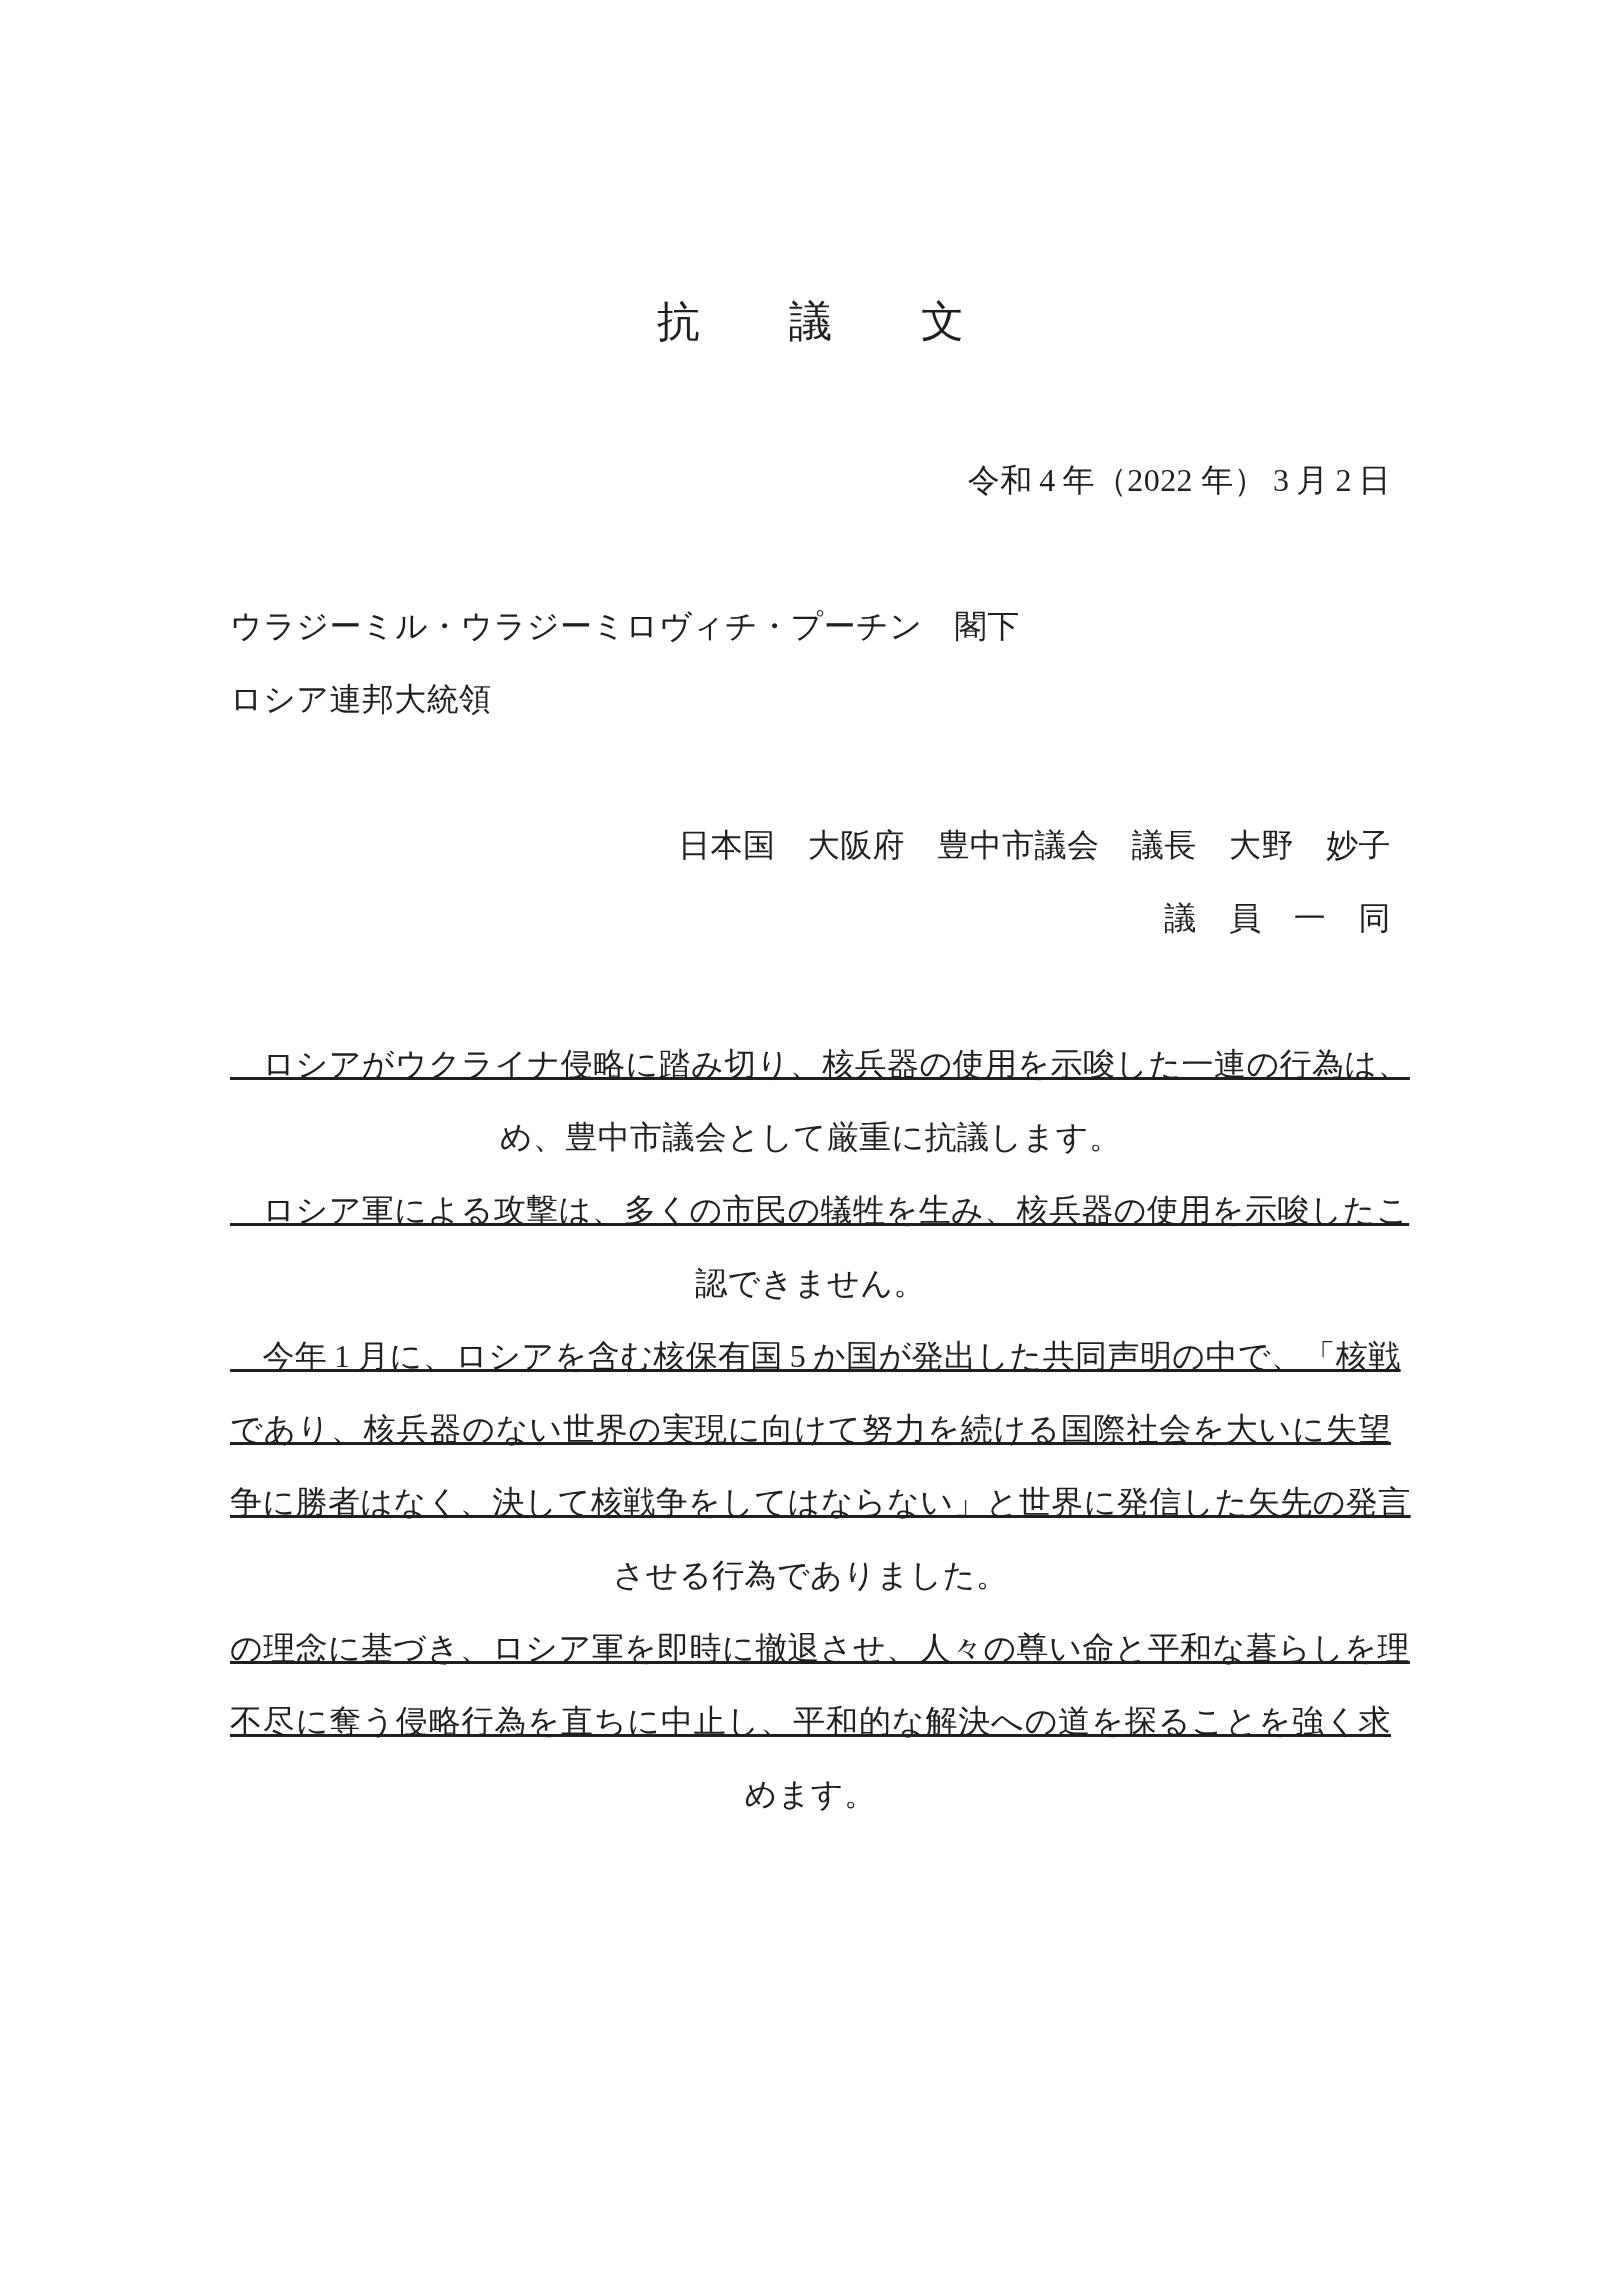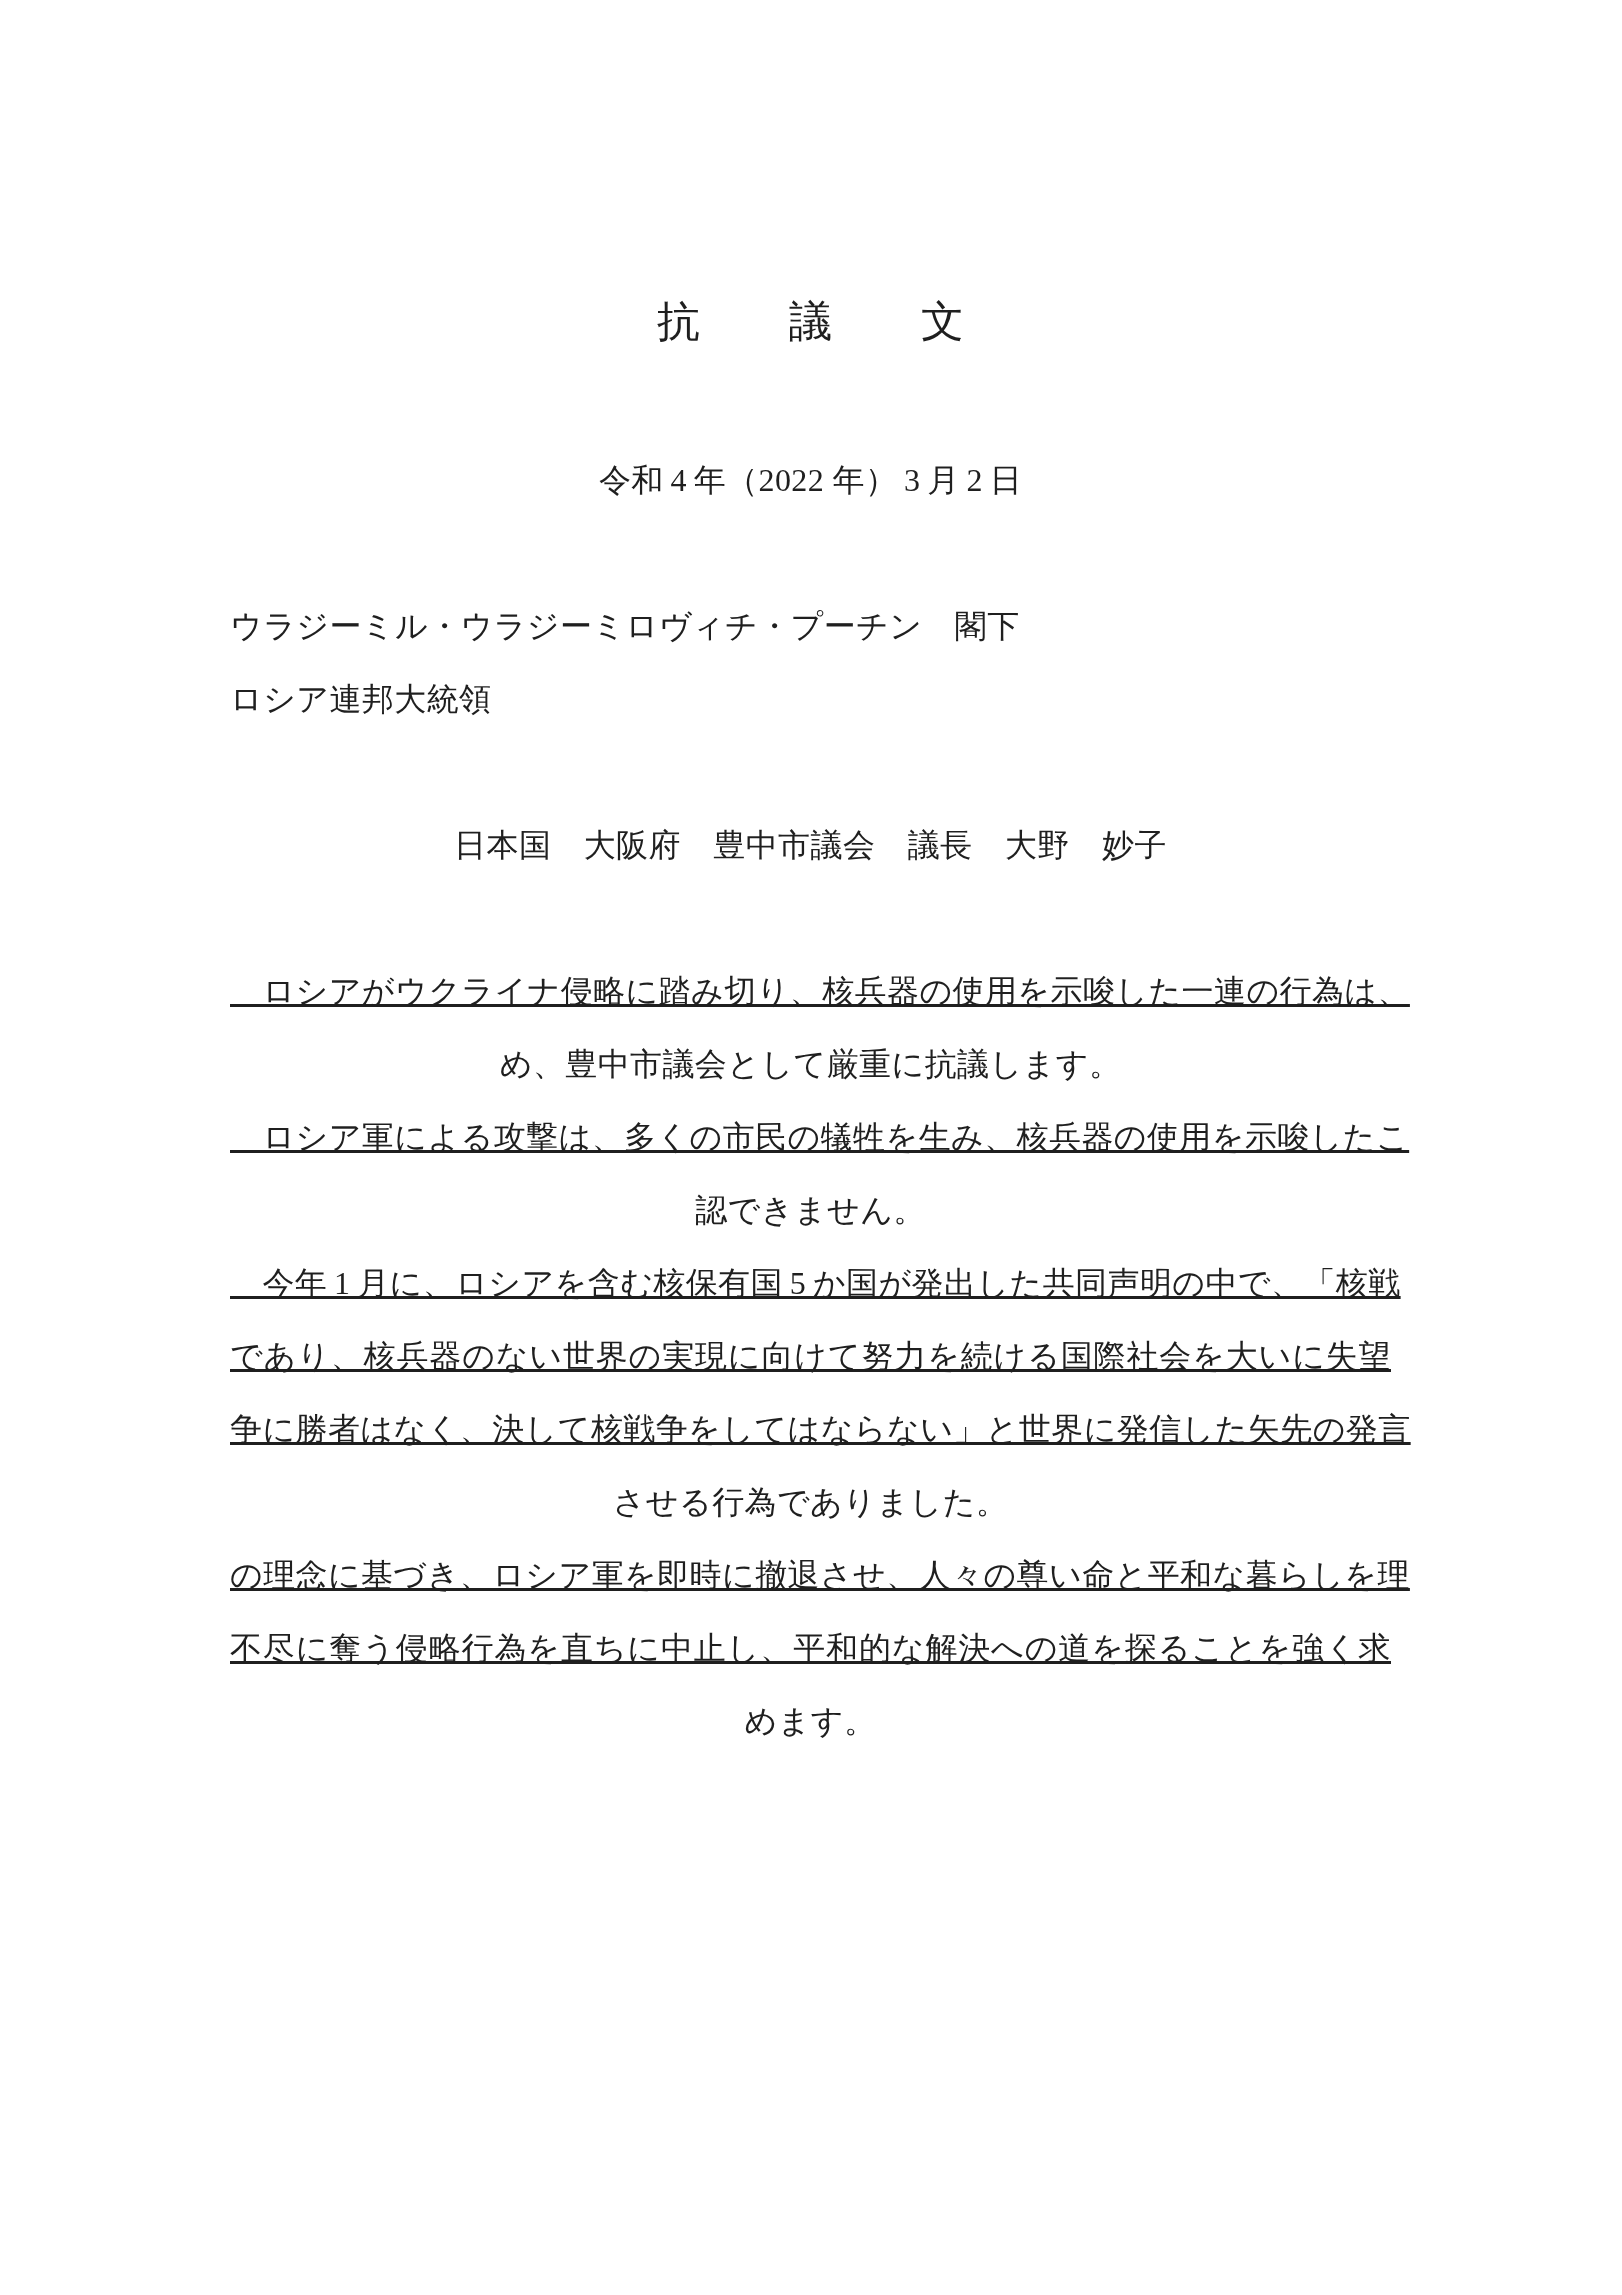--- a/index.html
+++ b/index.html
@@ -46,21 +46,21 @@
   .mt15 { margin-top: 12.8px; }
   .jline {
     text-align: justify;
     text-align-last: justify;
     text-decoration: underline;
   }
   .pline {
     text-align: center;
   }
   .rline {
-    text-align: center;
+    text-align: right;
   }
   .lline {
     text-align: left;
   }
 </style>
 </head>
 <body>
 
 <div class="page">
   <div class="content">
@@ -72,20 +72,21 @@
     <div class="line rline mt15">令和 4 年（2022 年） 3 月 2 日</div>
 
     <div class="spacer"></div>
 
     <div class="line lline">ウラジーミル・ウラジーミロヴィチ・プーチン　閣下</div>
     <div class="line lline">ロシア連邦大統領</div>
 
     <div class="spacer"></div>
 
     <div class="line rline">日本国　大阪府　豊中市議会　議長　大野　妙子</div>
+    <div class="line rline">議　員　一　同</div>
 
     <div class="spacer"></div>
 
     <div class="line jline">　ロシアがウクライナ侵略に踏み切り、核兵器の使用を示唆した一連の行為は、</div>
     <div class="line pline">め、豊中市議会として厳重に抗議します。</div>
     <div class="line jline">　ロシア軍による攻撃は、多くの市民の犠牲を生み、核兵器の使用を示唆したこ</div>
     <div class="line pline">認できません。</div>
     <div class="line jline">　今年 1 月に、ロシアを含む核保有国 5 か国が発出した共同声明の中で、「核戦</div>
     <div class="line jline">であり、核兵器のない世界の実現に向けて努力を続ける国際社会を大いに失望</div>
     <div class="line jline">争に勝者はなく、決して核戦争をしてはならない」と世界に発信した矢先の発言</div>

